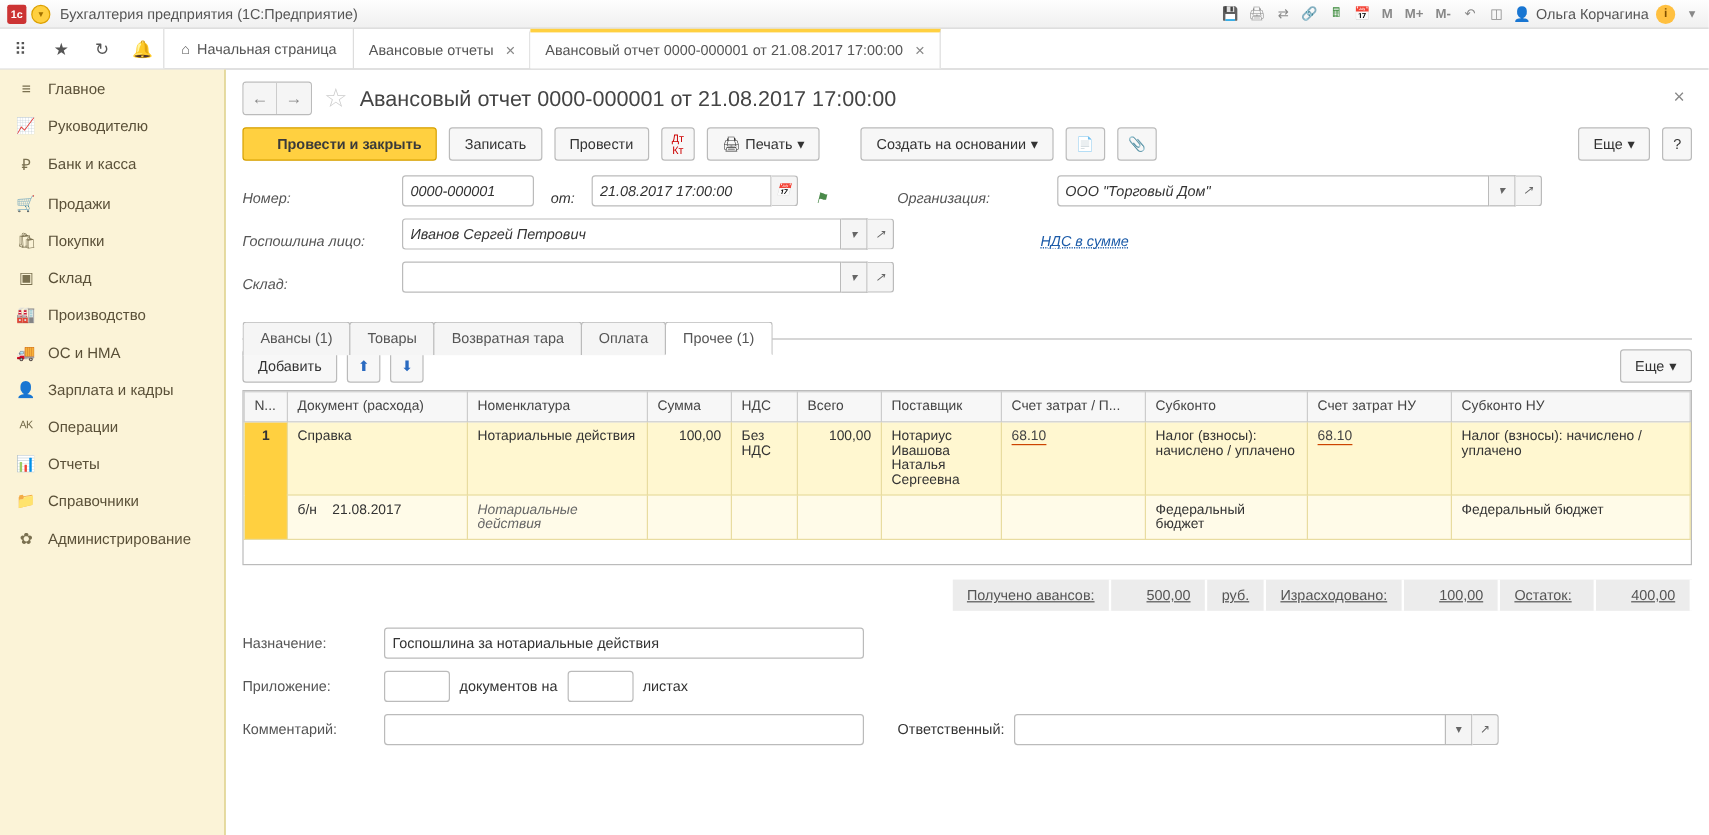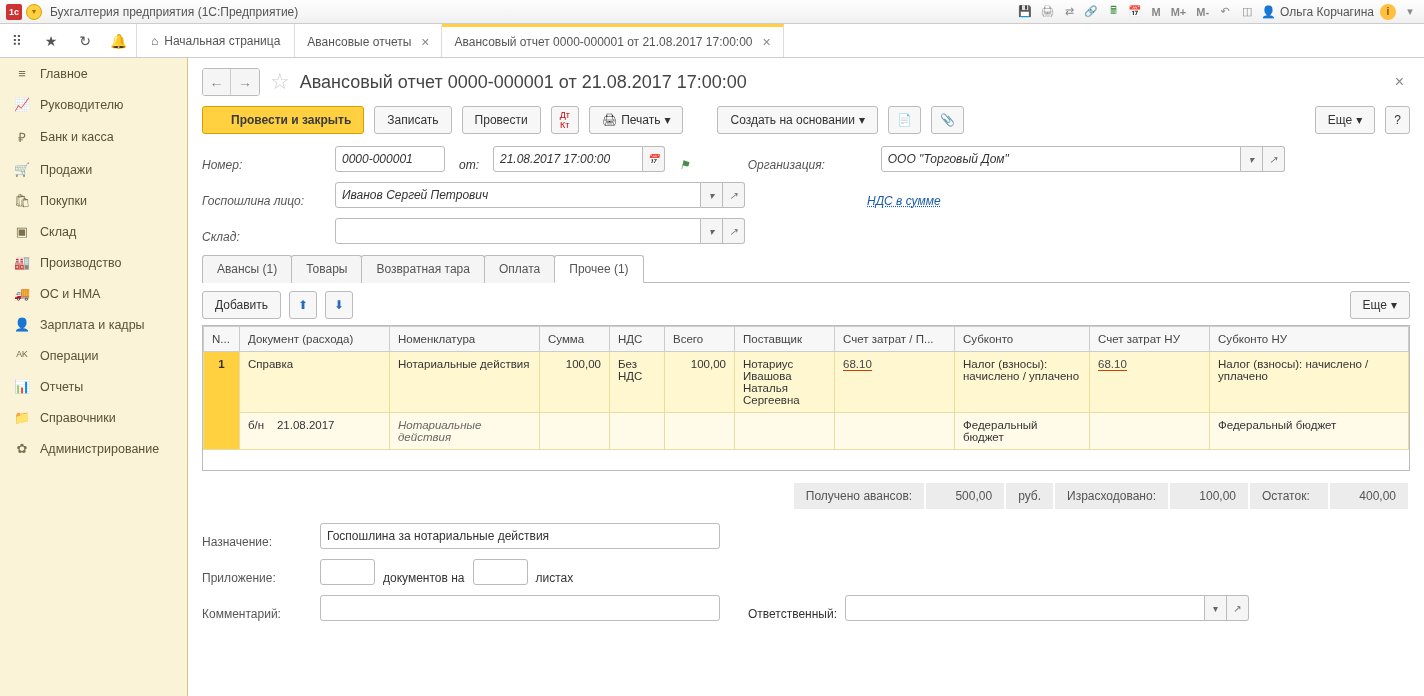--- a/index.html
+++ b/index.html
@@ -60,44 +60,44 @@
 .form-label { color:#555;min-width:125px; }
 .input-box { height:26px;border:1px solid #bbb;border-radius:3px;padding:0 6px;background:#fff;display:flex;align-items:center; }
 .combo { display:flex; }
 .combo .input-box { border-radius:3px 0 0 3px; }
 .combo-btn { width:22px;height:26px;border:1px solid #bbb;border-left:none;background:#f5f5f5;display:flex;align-items:center;justify-content:center;font-size:10px;color:#666; }
 .combo-btn:last-child{border-radius:0 3px 3px 0;}
 .link { color:#1a5aa8;text-decoration:underline dotted; }
 
 
 .tabs-strip { display:flex;border-bottom:1px solid #bbb;margin-bottom:8px; }
-.tabs-strip .tab2 { padding:6px 14px;border:1px solid #bbb;border-bottom:none;margin-right:-1px;background:#f5f5f5;color:#555;border-radius:3px 3px 0 0; position:relative;top:1px;}
+.tabs-strip .tab2 { padding:6px 14px;border:1px solid #bbb;border-bottom:none;margin-right:-1px;background:#f5f5f5;color:#555;border-radius:3px 3px 0 0; position:relative;top:14px;}
 .tabs-strip .tab2.active { background:#fff;border-bottom:1px solid #fff; }
 
 
 .tbl-toolbar { display:flex;align-items:center;gap:8px;margin-bottom:6px; }
 
 
 .data-table { border:1px solid #ccc;width:100%;border-collapse:collapse;font-size:11.5px; }
 .data-table th { background:#f7f7f7;border:1px solid #ccc;padding:6px 8px;text-align:left;font-weight:normal;color:#444; }
 .data-table td { border:1px solid #e8dca0;padding:6px 8px;vertical-align:top; }
 .data-table tr.sel td { background:#fff7d0; }
 .data-table tr.sel2 td { background:#fffbe8; }
 .row-num { background:#ffd040 !important;text-align:center;font-weight:bold;width:30px; }
 .italic { font-style:italic;color:#666; }
 .underline-red { border-bottom:1px solid #cc4400;color:#444; }
 .table-wrap { border:1px solid #bbb; padding-bottom:20px; margin-bottom:12px;}
 
 
 .summary { display:flex;align-items:center;gap:0;margin-bottom:14px;justify-content:flex-end; }
-.summary .cell { background:#ececec;padding:6px 12px;border-right:2px solid #fff;color:#555; min-width:80px;}
+.summary .cell { background:#ececec;padding:6px 12px;border-right:2px solid #fff;color:#555; min-width:80px;text-decoration:underline;}
 .summary .cell.val { text-align:right; }
 
 
-.bottom-row { display:flex;align-items:flex-end;gap:8px;margin-bottom:10px; }
+.bottom-row { display:flex;align-items:center;gap:8px;margin-bottom:10px; }
 </style>
 </head>
 <body>
 
 <div class="title-bar">
   <div class="left">
     <span class="logo">1c</span>
     <span class="dropdown-arrow">▾</span>
     <span class="title-text">Бухгалтерия предприятия  (1С:Предприятие)</span>
   </div>

